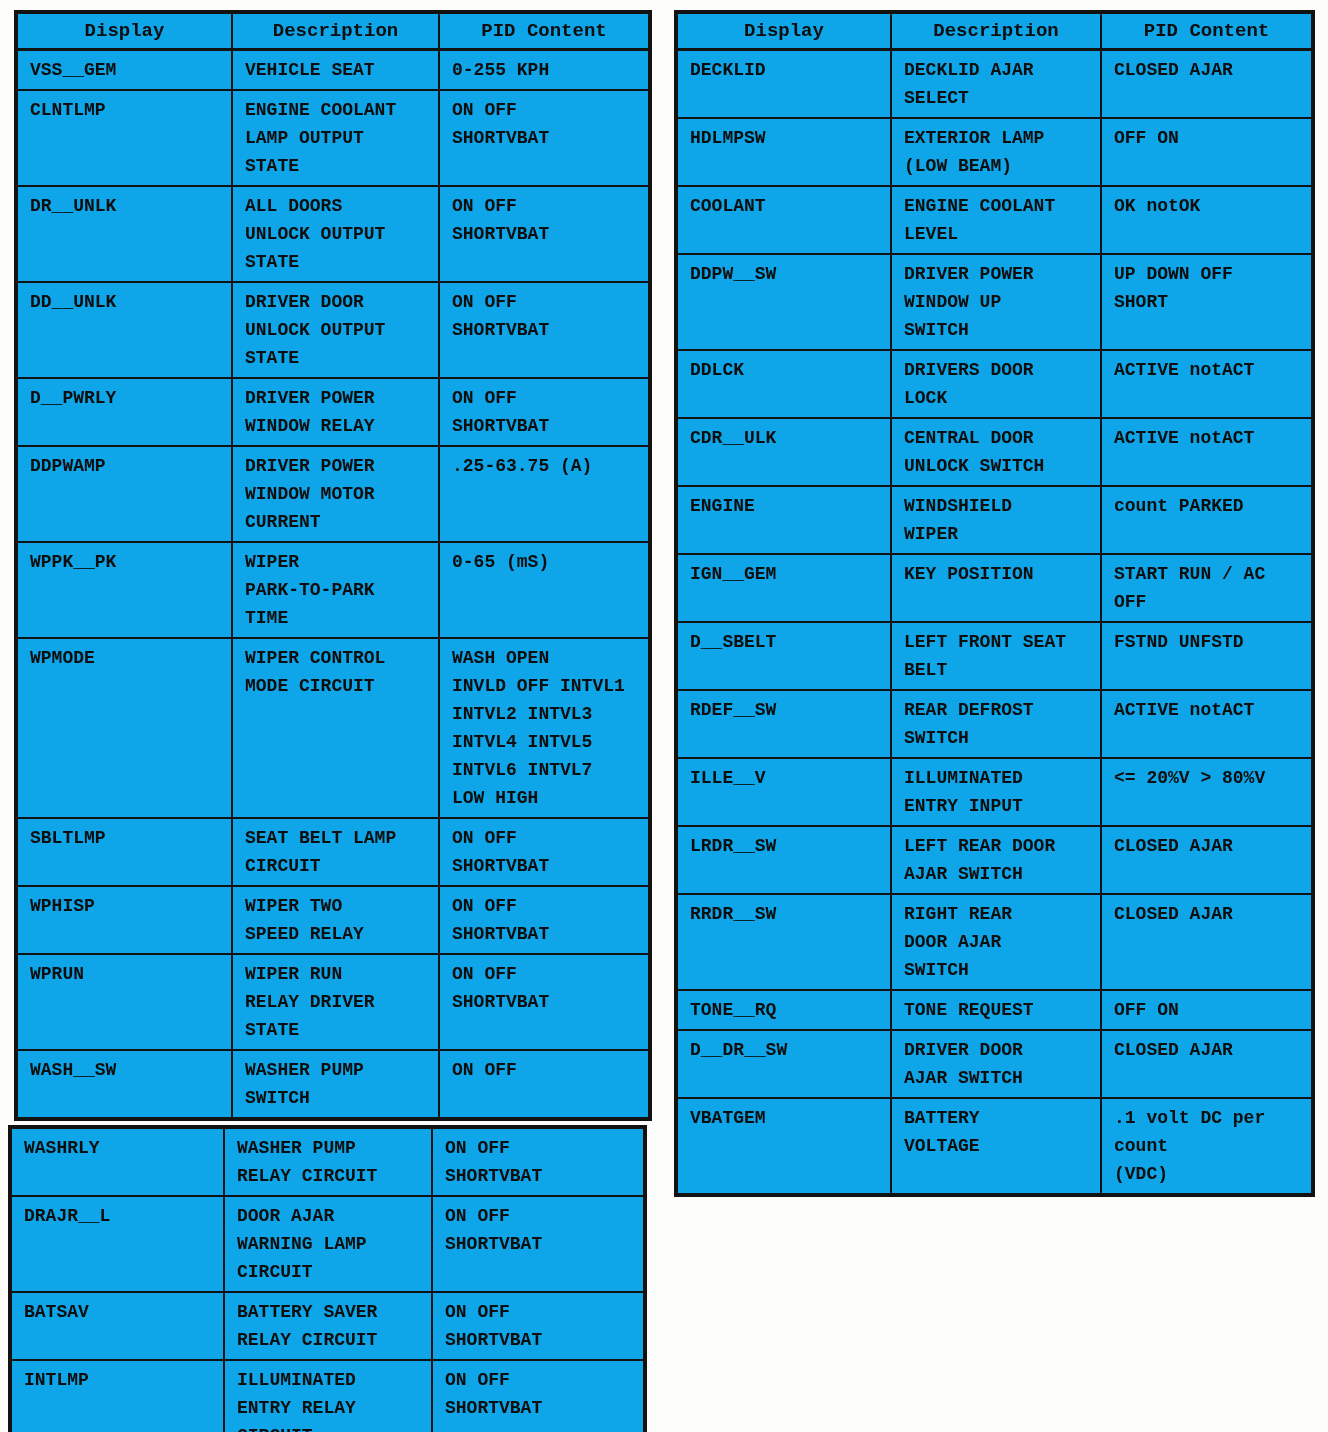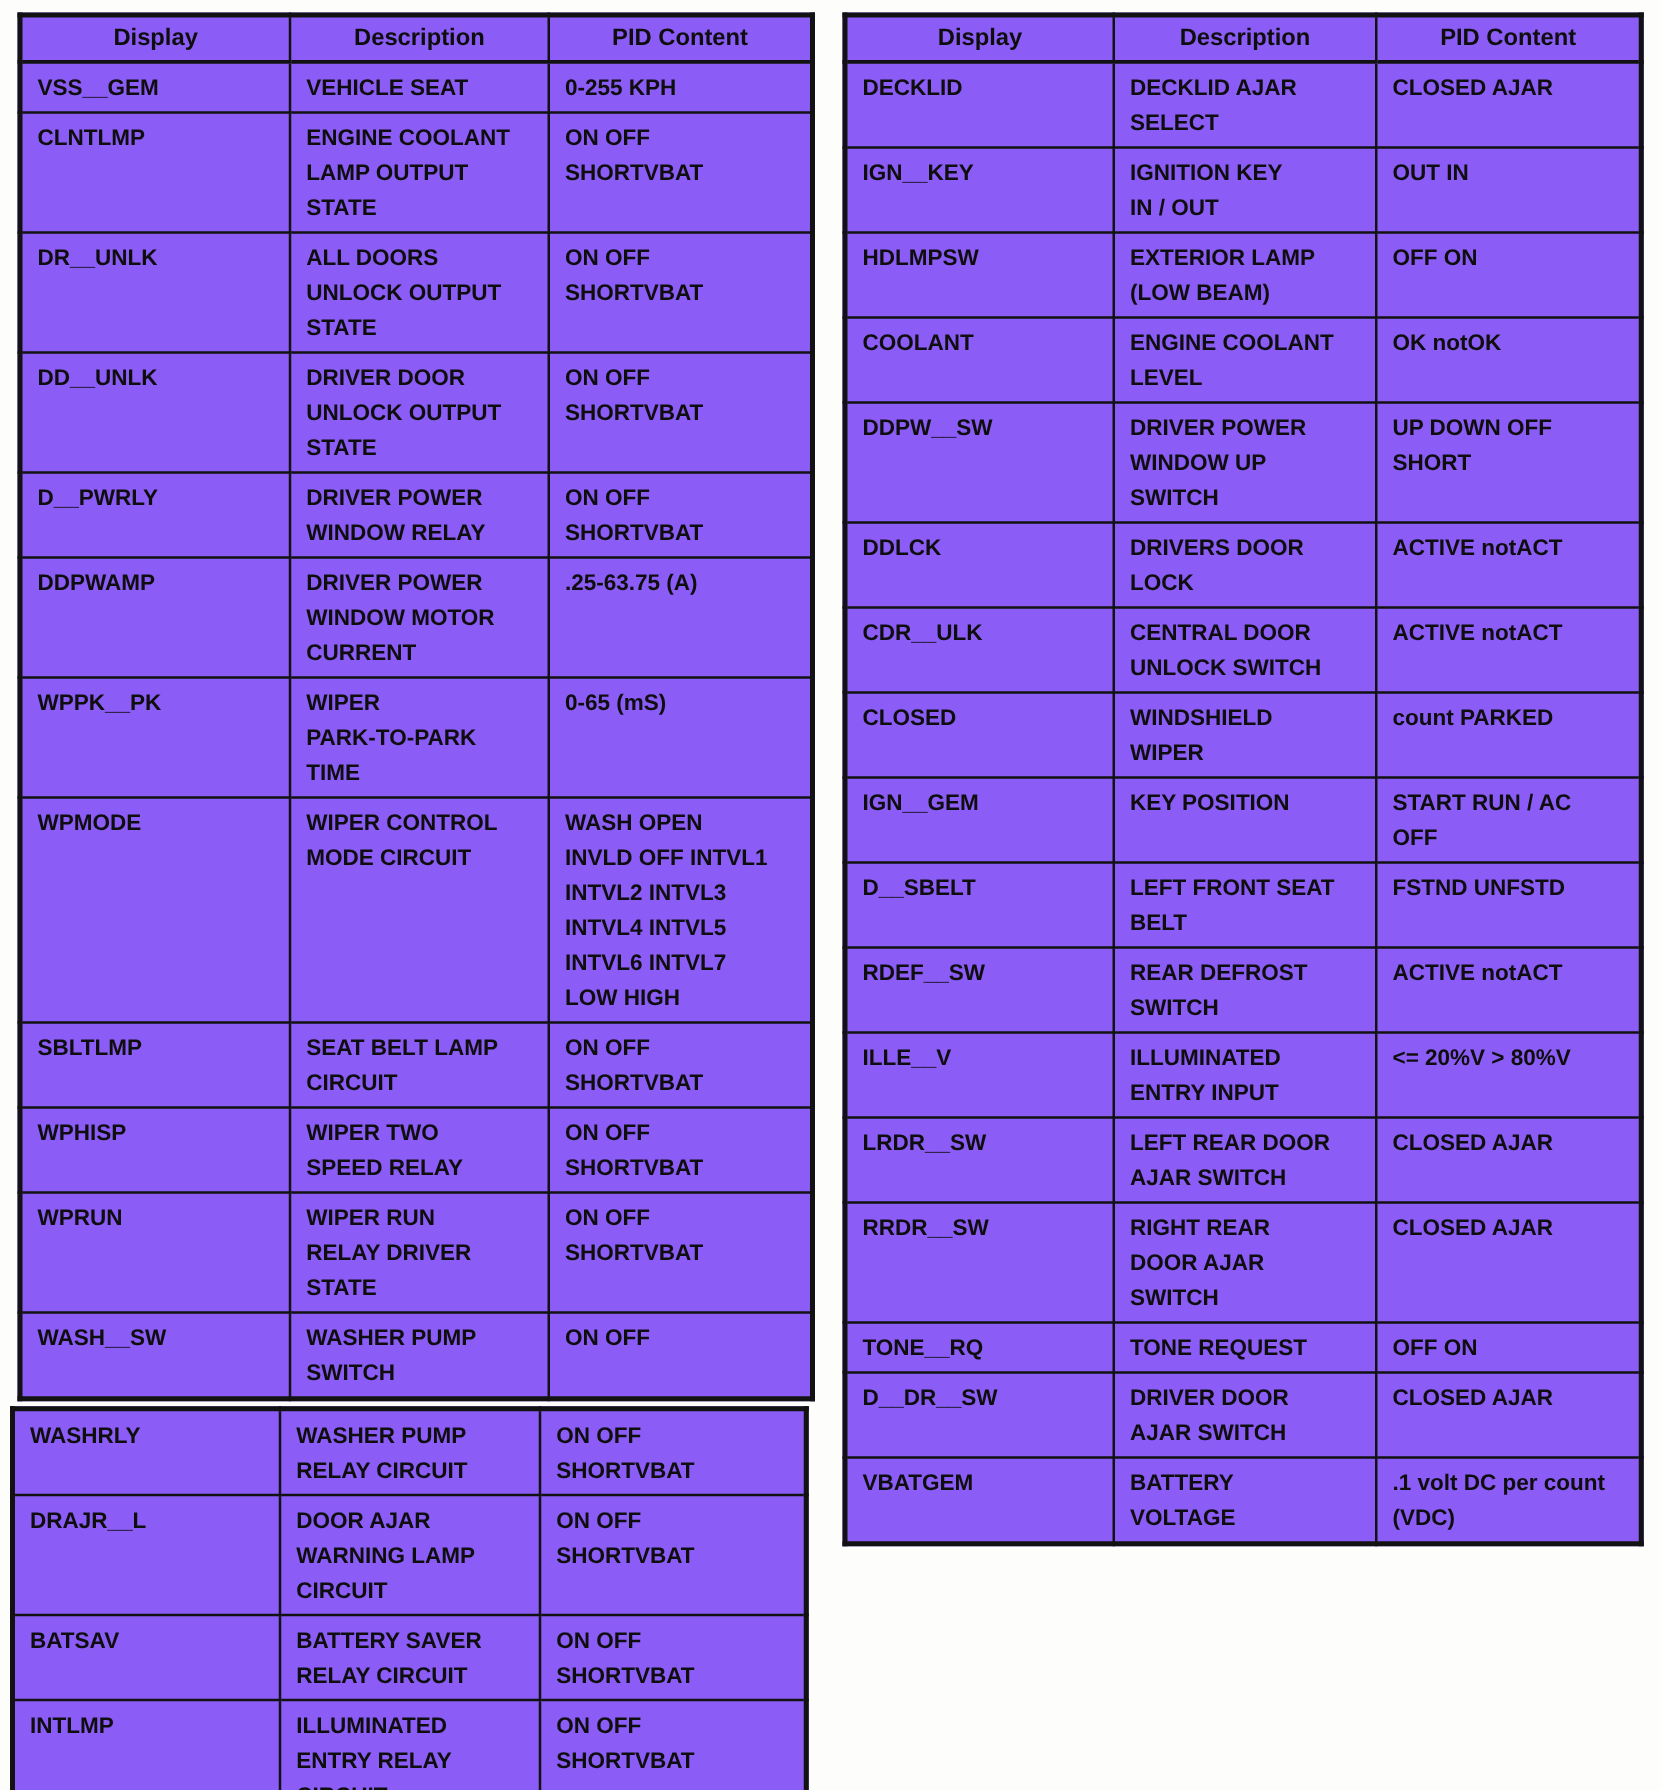--- a/index.html
+++ b/index.html
@@ -16,22 +16,23 @@
     display: flex;
     align-items: flex-start;
     font-family: "Liberation Sans", sans-serif;
   }
   .col-left  { margin: 10px 0 0 14px; }
   .col-right { margin: 10px 0 0 22px; }
 
   table.pid-table {
     border-collapse: collapse;
     table-layout: fixed;
-    background: #8b5cf6;
+    background: #0ea5e9;
     border: 4px solid #121212;
+    font-family: Liberation Mono, monospace;
   }
   table.pid-table th,
   table.pid-table td {
     border: 2px solid #121212;
     font-weight: bold;
     color: #0e0e0e;
     text-align: left;
     vertical-align: top;
     white-space: pre-line;
     overflow: hidden;
@@ -219,26 +220,20 @@
           </tr>
         </thead>
         <tbody>
           <tr>
             <td>DECKLID</td>
             <td>DECKLID AJAR
 SELECT</td>
             <td>CLOSED AJAR</td>
           </tr>
           <tr>
-            <td>IGN__KEY</td>
-            <td>IGNITION KEY
-IN / OUT</td>
-            <td>OUT IN</td>
-          </tr>
-          <tr>
             <td>HDLMPSW</td>
             <td>EXTERIOR LAMP
 (LOW BEAM)</td>
             <td>OFF ON</td>
           </tr>
           <tr>
             <td>COOLANT</td>
             <td>ENGINE COOLANT
 LEVEL</td>
             <td>OK notOK</td>
@@ -257,21 +252,21 @@
 LOCK</td>
             <td>ACTIVE notACT</td>
           </tr>
           <tr>
             <td>CDR__ULK</td>
             <td>CENTRAL DOOR
 UNLOCK SWITCH</td>
             <td>ACTIVE notACT</td>
           </tr>
           <tr>
-            <td>CLOSED</td>
+            <td>ENGINE</td>
             <td>WINDSHIELD
 WIPER</td>
             <td>count PARKED</td>
           </tr>
           <tr>
             <td>IGN__GEM</td>
             <td>KEY POSITION</td>
             <td>START RUN / AC
 OFF</td>
           </tr>

